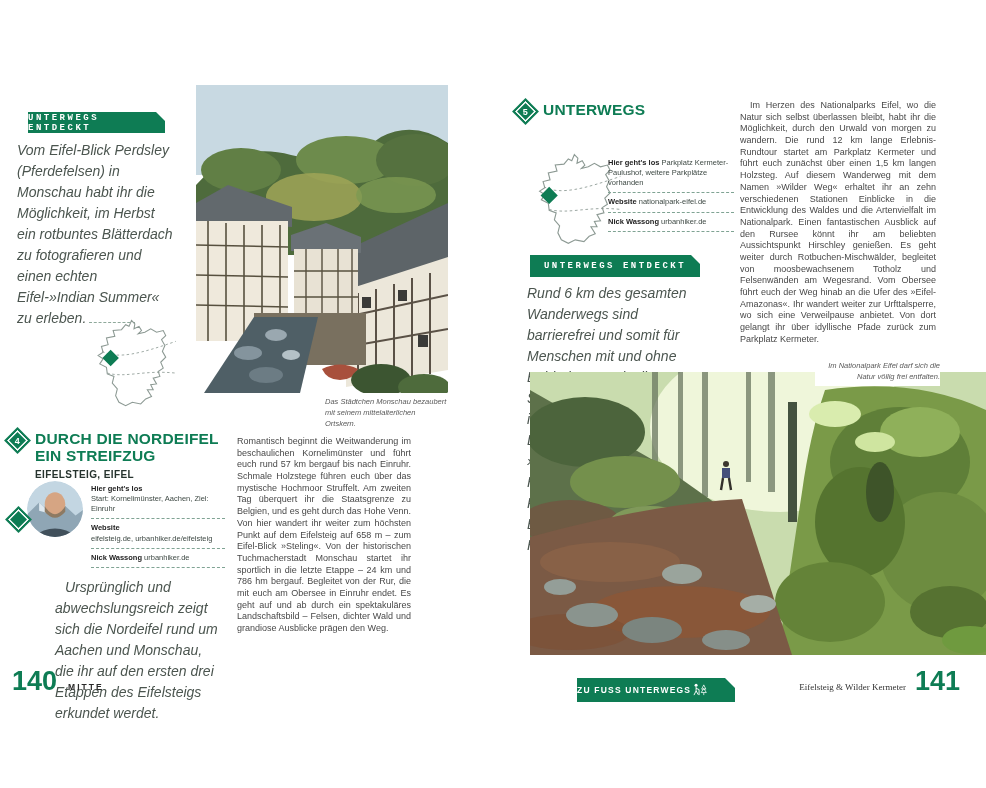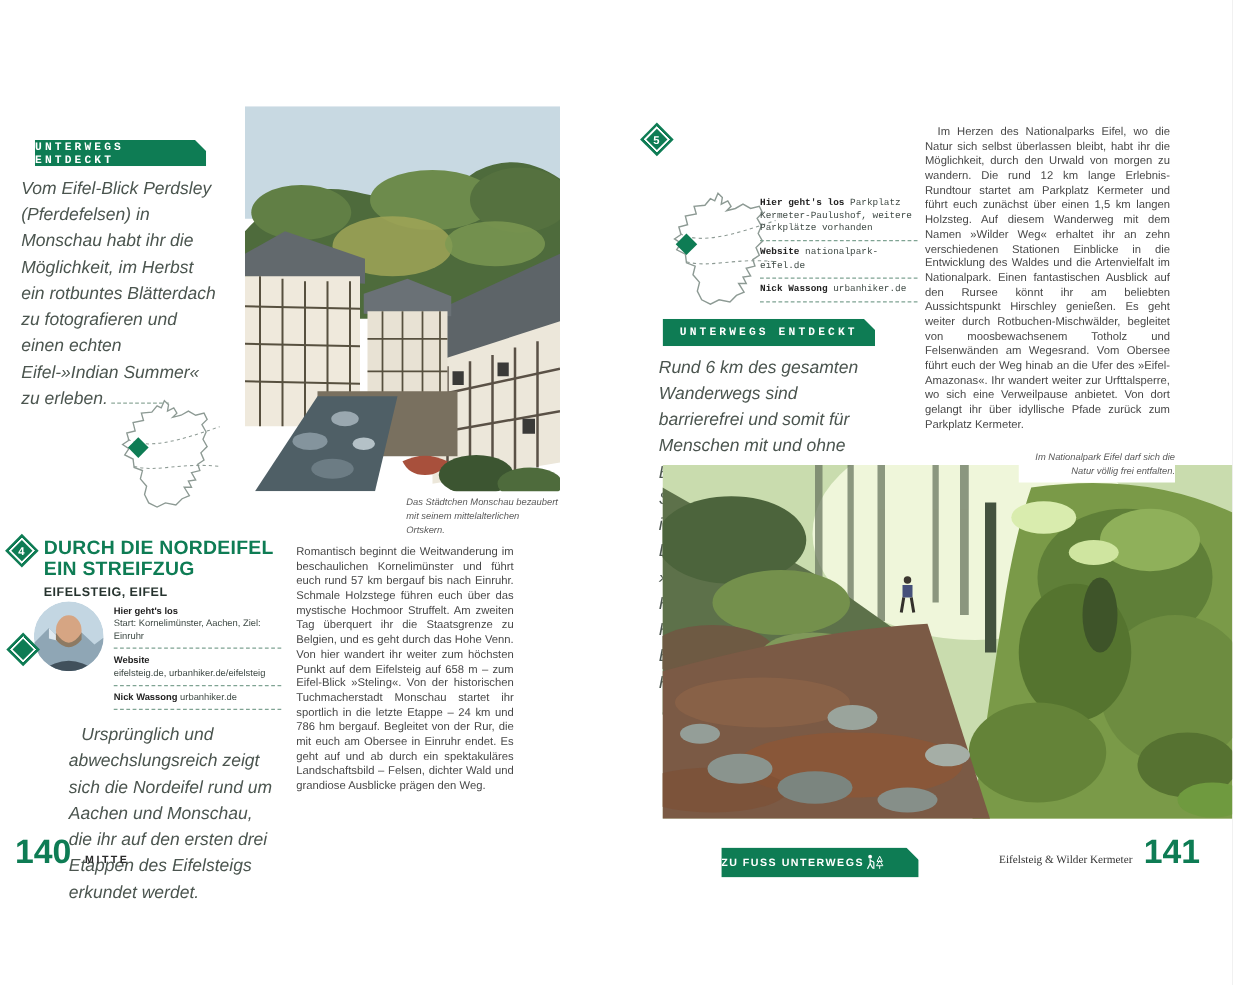--- a/index.html
+++ b/index.html
@@ -177,34 +177,35 @@
     <span class="pagenum">140</span>
     <span style="font-size:8.5px;font-weight:bold;letter-spacing:2px;color:#2a2a2a;margin-left:11px;">MITTE</span>
   </div>
 
   <div class="abs sec-head" style="left:516px;top:101px;width:240px;">
     <div class="diamond" style="margin:3px 10px 0 2px;">
       <span>5</span>
     </div>
     <div>
       <div class="sec-title">
+        <div>UNTERWEGS</div>
       </div>
     </div>
   </div>
 
   <div class="abs" style="left:528px;top:152px;width:98px;height:100px;">
     <svg viewBox="0 0 100 115" width="98" height="100">
       <path d="M47,3 L51,7 L50,13 L56,10 L59,15 L55,19 L63,17 L70,13 L77,17 L85,15 L88,21 L83,26 L87,33 L84,40 L88,47 L82,53 L85,60 L79,64 L81,70 L73,72 L77,79 L70,80 L73,86 L66,86 L71,94 L64,97 L58,103 L48,101 L40,105 L32,101 L28,93 L30,85 L24,78 L26,70 L18,67 L17,59 L9,55 L13,49 L7,45 L13,41 L11,34 L19,32 L17,24 L27,22 L25,15 L35,14 L40,8 L44,10 Z" fill="#ffffff" stroke="#8d9a94" stroke-width="1.3"></path>
       <path d="M12,40 C30,50 60,42 100,28" fill="none" stroke="#8d9a94" stroke-width="1" stroke-dasharray="3,3"></path>
       <path d="M18,66 C40,72 62,62 100,66" fill="none" stroke="#8d9a94" stroke-width="1" stroke-dasharray="3,3"></path>
       <rect x="-7" y="-7" width="14" height="14" transform="translate(18,50) rotate(45)" fill="#0e7c54"></rect>
     </svg>
   </div>
 
-  <div class="abs info" style="left:608px;top:158px;width:126px;font-family:Liberation Mono, monospace;">
+  <div class="abs info" style="left:608px;top:158px;width:126px;">
     <div class="info-row">
       <span class="info-label">Hier geht's los</span>
       <span>Parkplatz Kermeter-Paulushof, weitere Parkplätze vorhanden</span>
     </div>
     <div class="info-row">
       <span class="info-label">Website</span>
       <span>nationalpark-eifel.de</span>
     </div>
     <div class="info-row">
       <span class="info-label">Nick Wassong</span>

